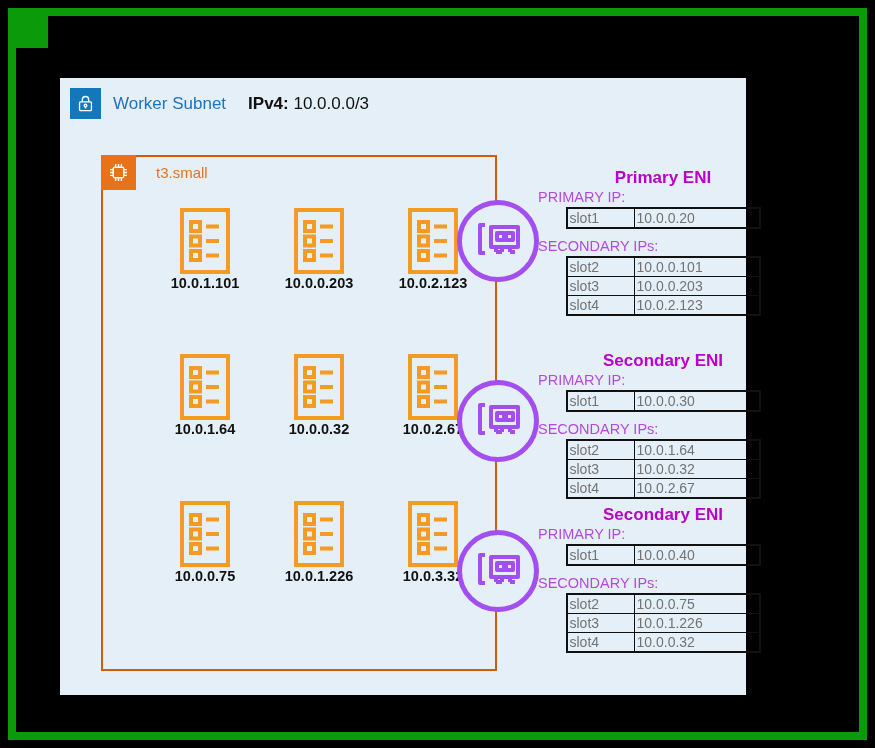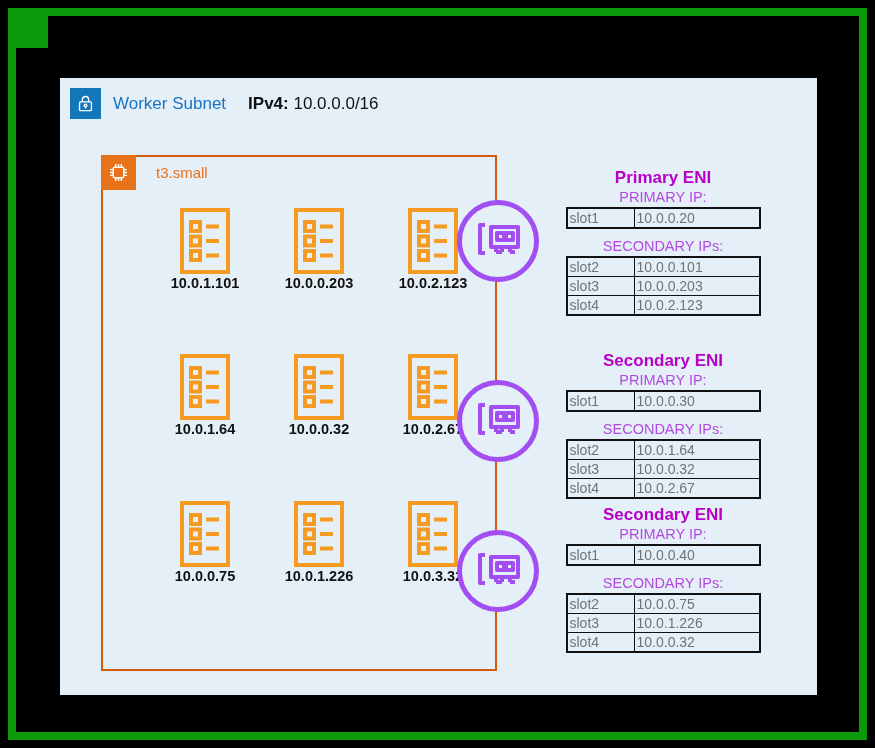--- a/index.html
+++ b/index.html
@@ -6,21 +6,21 @@
   body{width:875px;height:748px;overflow:hidden;font-family:"Liberation Sans",sans-serif;}
 
   #frame{position:relative;width:875px;height:748px;background:#000;box-sizing:border-box;}
 
   
   .green-border{position:absolute;left:8px;top:8px;width:859px;height:732px;
       border:8px solid #0a9a0a;box-sizing:border-box;}
   .green-corner{position:absolute;left:8px;top:8px;width:40px;height:40px;background:#0a9a0a;}
 
   
-  #subnet{position:absolute;left:60px;top:78px;width:757px;height:617px;background:#e4eff7;}
+  #subnet{position:absolute;left:60px;top:78px;width:686px;height:617px;background:#e4eff7;}
 
   
   #subnet-header{position:absolute;left:10px;top:10px;display:flex;align-items:center;}
   .lock-badge{width:31px;height:31px;background:#1477ba;display:flex;align-items:center;justify-content:center;}
   .subnet-title{font-size:17px;color:#1a73c4;margin-left:12px;white-space:nowrap;}
   .ipv4-block{margin-left:22px;font-size:17px;color:#111;white-space:nowrap;}
   .ipv4-block b{font-weight:bold;}
 
   
   #instance-box{position:absolute;left:41px;top:77px;width:396px;height:516px;
@@ -35,21 +35,21 @@
   .pod-ip{font-size:14.5px;font-weight:bold;color:#111;}
 
   
   .eni-circle{position:absolute;width:82px;height:82px;border:5px solid #a24ef0;
       border-radius:50%;background:#e4eff7;box-sizing:border-box;
       display:flex;align-items:center;justify-content:center;}
 
   
   .eni-block{position:absolute;width:250px;}
   .eni-title{font-size:17px;font-weight:bold;color:#b800c8;text-align:center;margin:0 0 1px 0;}
-  .eni-subtitle{font-size:14.5px;color:#b34ae0;text-align:center;margin:0 0 2px 0;}
+  .eni-subtitle{font-size:14.5px;color:#b34ae0;margin:0 0 2px 0;}
   table.iptbl{border-collapse:collapse;border:2px solid #111;margin:0 auto;}
   table.iptbl td{border:1px solid #111;font-size:14px;color:#737373;height:18px;padding:0 2px;}
   td.slot{width:62px;text-align:left;padding-left:4px;}
   td.ipval{width:120px;}
   .gap{height:9px;}
 </style>
 </head>
 <body>
 
 <div id="frame">
@@ -64,21 +64,21 @@
         <svg width="19" height="19" viewBox="0 0 24 24" fill="none" stroke="#ffffff" stroke-width="1.7">
           <rect x="4.5" y="10" width="15" height="11" rx="1.2"></rect>
           <path d="M8 10V7.2a4 4 0 0 1 8 0V10"></path>
           <circle cx="12" cy="14.6" r="1.7"></circle>
           <path d="M12 16v2.3"></path>
         </svg>
       </div>
       <div class="subnet-title">Worker Subnet</div>
       <div class="ipv4-block">
         <b>IPv4:</b>
-        <span>10.0.0.0/16</span>
+        <span>10.0.0.0/3</span>
       </div>
     </div>
 
     <div id="instance-box"></div>
     <div id="instance-header">
       <div class="chip-badge">
         <svg width="23" height="23" viewBox="0 0 24 24" fill="none" stroke="#ffffff" stroke-width="1.5">
           <rect x="6.5" y="6.5" width="11" height="11" rx="1.5"></rect>
           <path d="M9 3.2v3.3M12 3.2v3.3M15 3.2v3.3M9 17.5v3.3M12 17.5v3.3M15 17.5v3.3
                    M3.2 9h3.3M3.2 12h3.3M3.2 15h3.3M17.5 9h3.3M17.5 12h3.3M17.5 15h3.3"></path>

